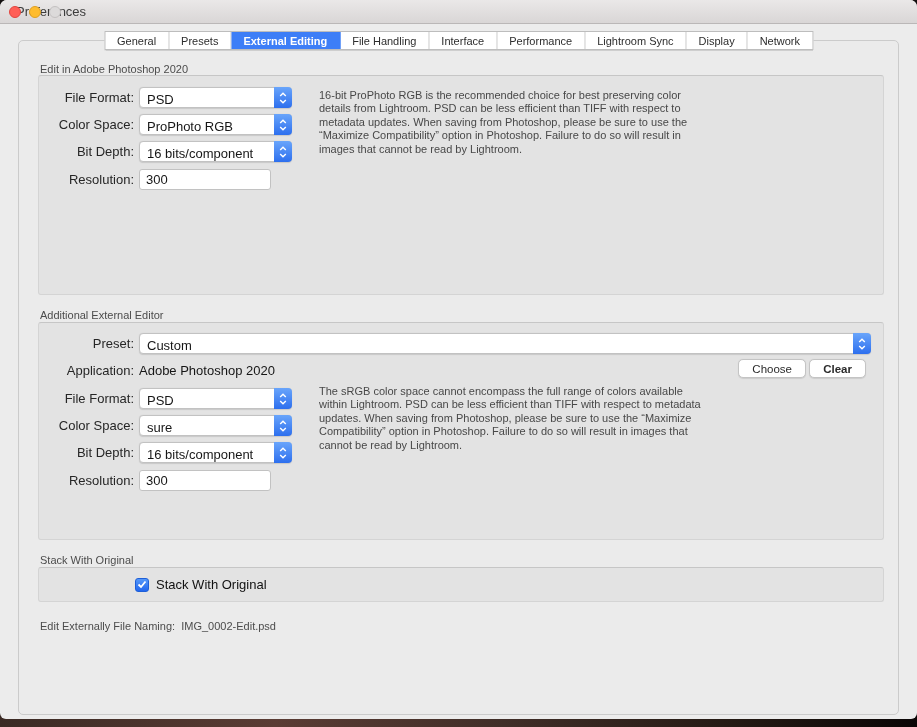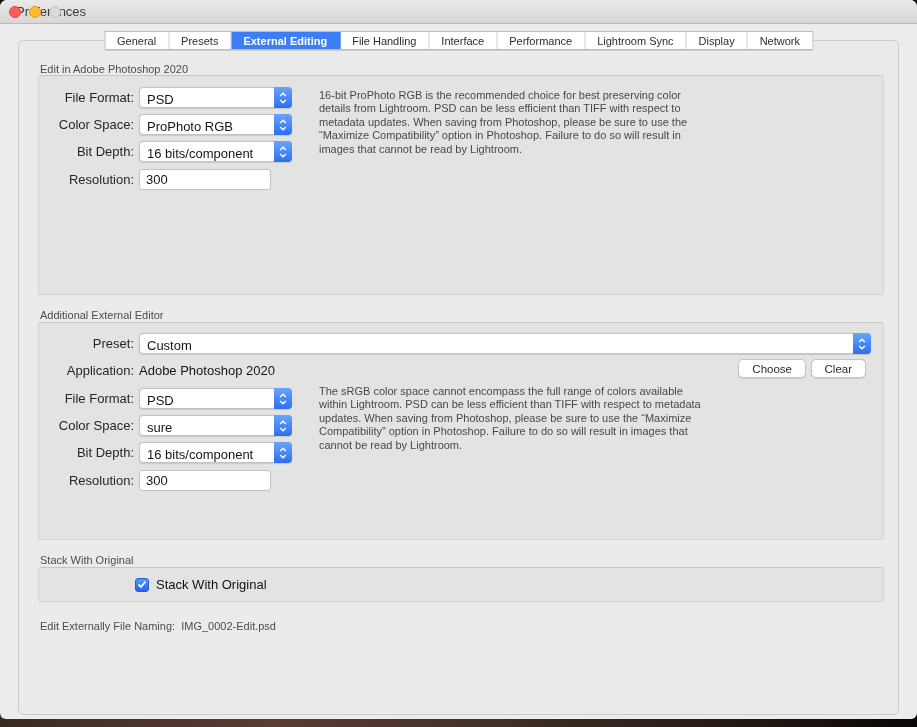--- a/index.html
+++ b/index.html
@@ -196,21 +196,21 @@
             </svg>
         </span>
       </div>
     </div>
 
     <div class="row" style="left:0; top:37px; height:21px;">
       <span class="form-label">Application:</span>
       <span class="value-text">Adobe Photoshop 2020</span>
     </div>
     <button class="btn" style="top:36px; right:77px;">Choose</button>
-    <button class="btn" style="top:36px; right:17px;">Clear</button>
+    <button class="btn" style="top:36px; right:17px;font-weight:bold;">Clear</button>
 
     <div class="row" style="left:0; top:65px;">
       <span class="form-label">File Format:</span>
       <div class="popup" style="width:153px;">
         <span class="popup-value">PSD</span>
         <span class="popup-cap">
           <svg width="8" height="14" viewBox="0 0 8 14">
               <path d="M1.2 5 L4 2.2 L6.8 5" stroke="#fff" stroke-width="1.4" fill="none"></path>
               <path d="M1.2 9 L4 11.8 L6.8 9" stroke="#fff" stroke-width="1.4" fill="none"></path>
             </svg>

